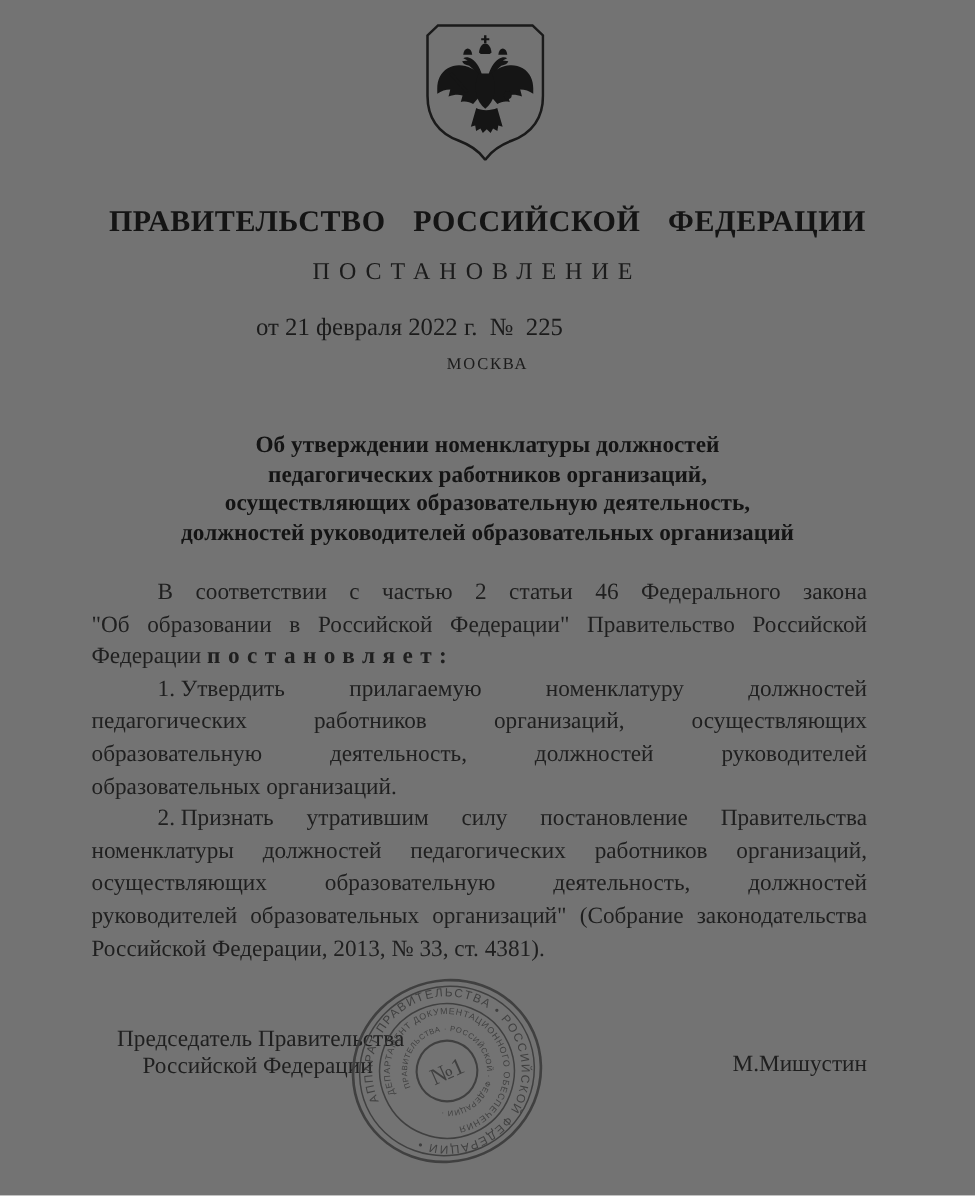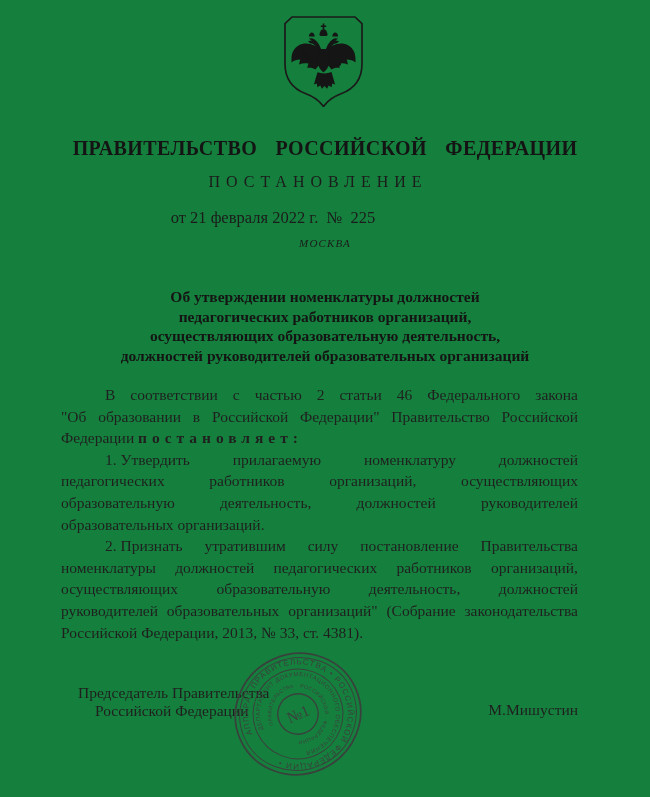--- a/index.html
+++ b/index.html
@@ -1,19 +1,19 @@
 <!DOCTYPE html>
 <html lang="ru"><head>
 <meta charset="utf-8">
 <style>
   html,body{margin:0;padding:0;background:#ffffff;}
   .page{
     position:relative;
     width:650px;height:797px;
-    background:#15803d;
+    background:#737373;
     font-family:"Liberation Serif","DejaVu Serif",serif;
     color:#1f1f1f;
     overflow:hidden;
   }
   
   .emblem{position:absolute;left:284px;top:16px;width:79px;height:92px;}
   
   .org-name{
     position:absolute;left:0;top:137px;width:650px;
     text-align:center;font-weight:bold;font-size:20px;
@@ -22,21 +22,21 @@
   .doc-type{
     position:absolute;left:0;top:173px;width:636px;
     text-align:center;font-size:16px;letter-spacing:6px;color:#1b1b1b;
   }
   .date-line{
     position:absolute;left:0;top:208px;width:546px;
     text-align:center;font-size:16.5px;white-space:pre;color:#1b1b1b;
   }
   .city{
     position:absolute;left:0;top:237px;width:650px;
-    text-align:center;font-size:11px;letter-spacing:1.2px;color:#1b1b1b;font-style:italic;
+    text-align:center;font-size:11px;letter-spacing:1.2px;color:#1b1b1b;
   }
   
   .doc-title{
     position:absolute;left:65px;top:287px;width:520px;
     text-align:center;font-weight:bold;font-size:15.5px;line-height:19.5px;
     color:#141414;
   }
   
   .body-text{
     position:absolute;left:61px;top:384px;width:517px;

